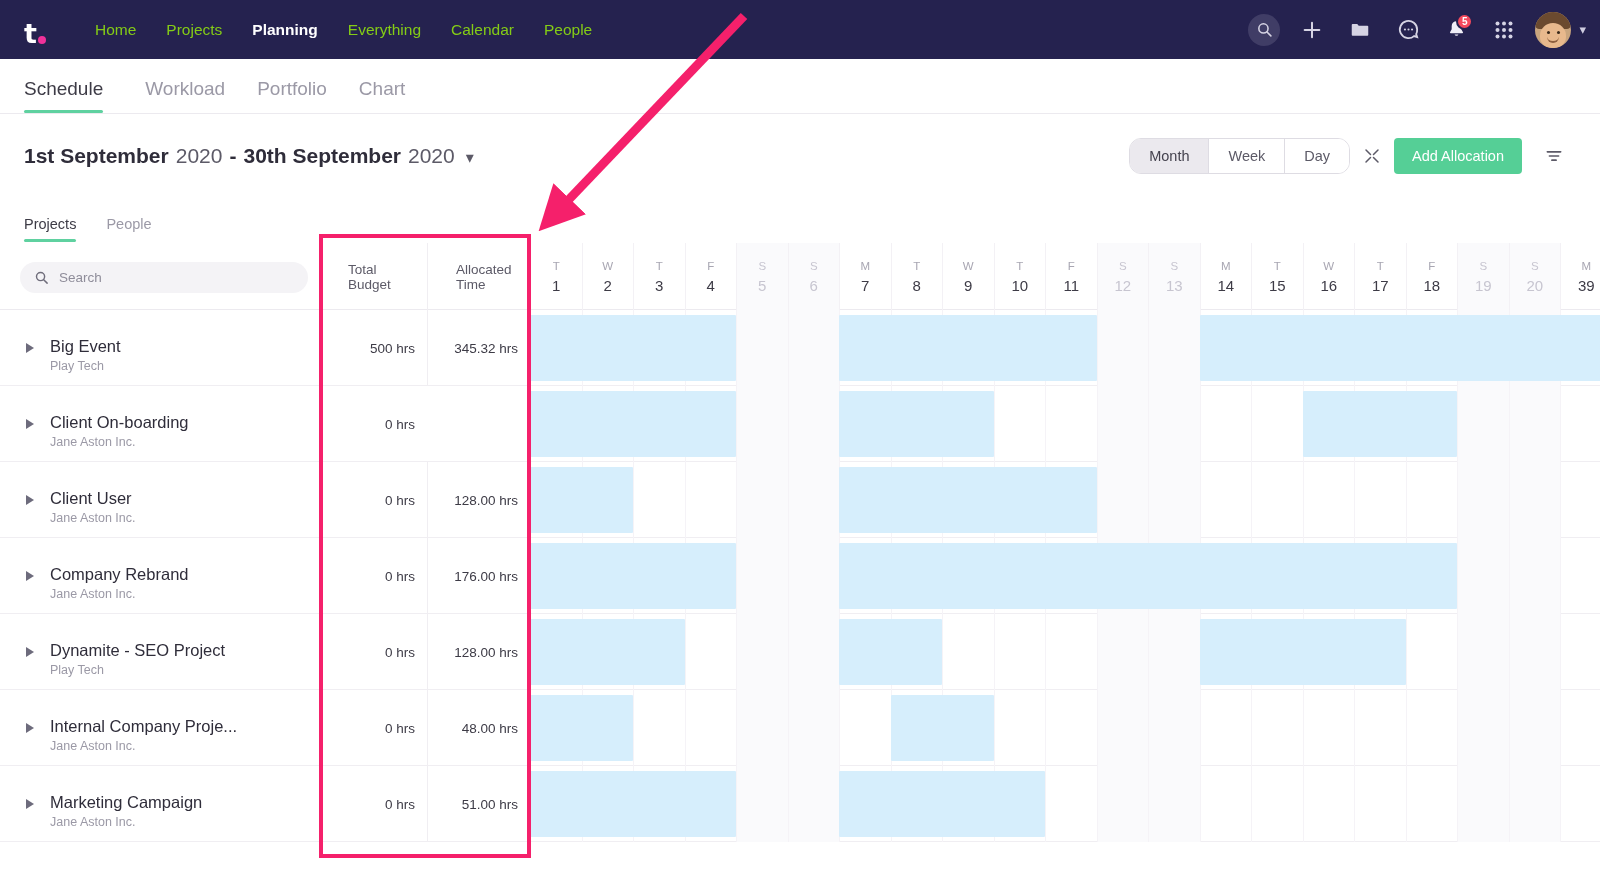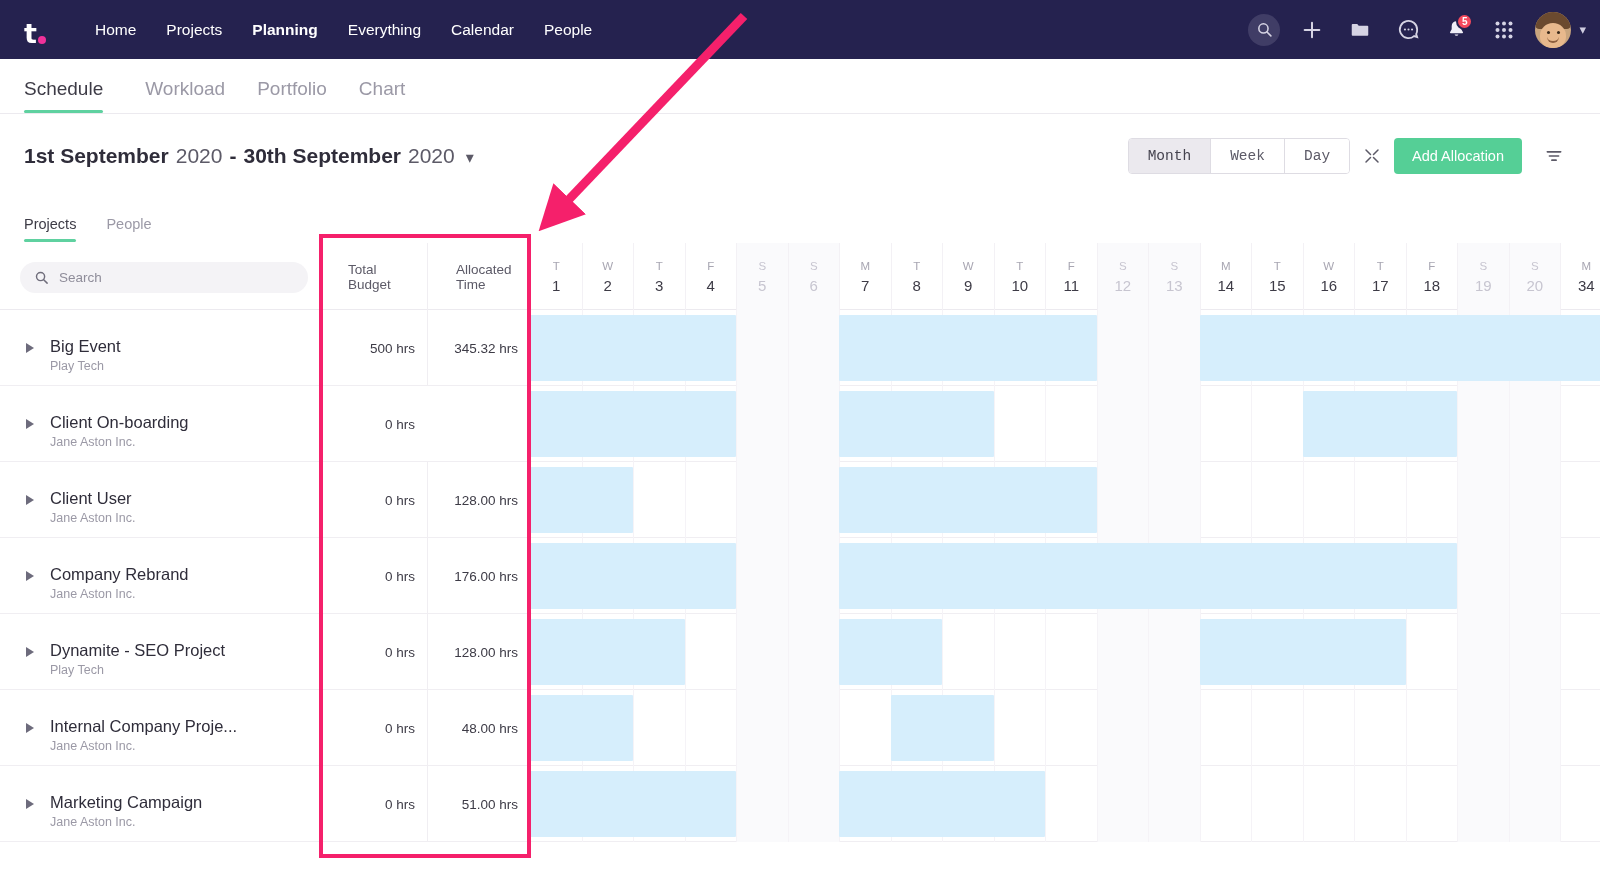--- a/index.html
+++ b/index.html
@@ -26,21 +26,21 @@
     color: #ffffff; font-size: 27px; font-weight: 700;
     line-height: 1; letter-spacing: -1px;
     font-family: "DejaVu Sans", sans-serif;
   }
   .logo-dot {
     width: 8px; height: 8px; border-radius: 50%;
     background: #f0319a; margin-left: 2px; margin-bottom: 3px;
   }
   .nav-items { display: flex; align-items: center; margin-left: 28px; }
   .nav-item {
-    color: #ffffff; font-size: 15.5px; padding: 0 15px;
+    color: #84cc16; font-size: 15.5px; padding: 0 15px;
     cursor: pointer; white-space: nowrap;
   }
   .nav-item.active { color: #ffffff; font-weight: 700; }
 
   .nav-right {
     margin-left: auto; display: flex; align-items: center;
     margin-right: 14px; gap: 2px;
   }
   .nav-icon {
     width: 46px; height: 46px; display: flex;
@@ -115,21 +115,21 @@
   .dr-bold { font-weight: 700; }
   .dr-light { font-weight: 400; color: #5c5a67; }
   .dr-chev { font-size: 16px; color: #5c5a67; margin-left: 4px; }
 
   .ctrl-right {
     margin-left: auto; display: flex; align-items: center;
     margin-right: 24px; gap: 0;
   }
   .segmented {
     display: flex; border: 1px solid #dedce3;
-    border-radius: 4px; overflow: hidden; background: #fff; font-family: Liberation Mono, monospace;
+    border-radius: 12px; overflow: hidden; background: #fff;
   }
   .seg {
     padding: 9px 19px; font-size: 14.5px; color: #5c5a67;
     cursor: pointer; background: #fff;
     border-right: 1px solid #dedce3;
   }
   .seg:last-child { border-right: none; }
   .seg.active { background: #ebe9ee; color: #44424e; }
   .icon-btn {
     width: 44px; height: 38px; display: flex; align-items: center;
@@ -467,21 +467,21 @@
     <div class="daycol-h weekend">
       <div class="dow">S</div>
       <div class="dnum">19</div>
     </div>
     <div class="daycol-h weekend">
       <div class="dow">S</div>
       <div class="dnum">20</div>
     </div>
     <div class="daycol-h">
       <div class="dow">M</div>
-      <div class="dnum">34</div>
+      <div class="dnum">39</div>
     </div>
   </div>
 
 <div class="rows" id="rows-container">
     <div class="row">
       <div class="row-name">
         <div class="caret"></div>
         <div class="name-wrap">
           <div class="pname">Big Event</div>
           <div class="pclient">Play Tech</div>

